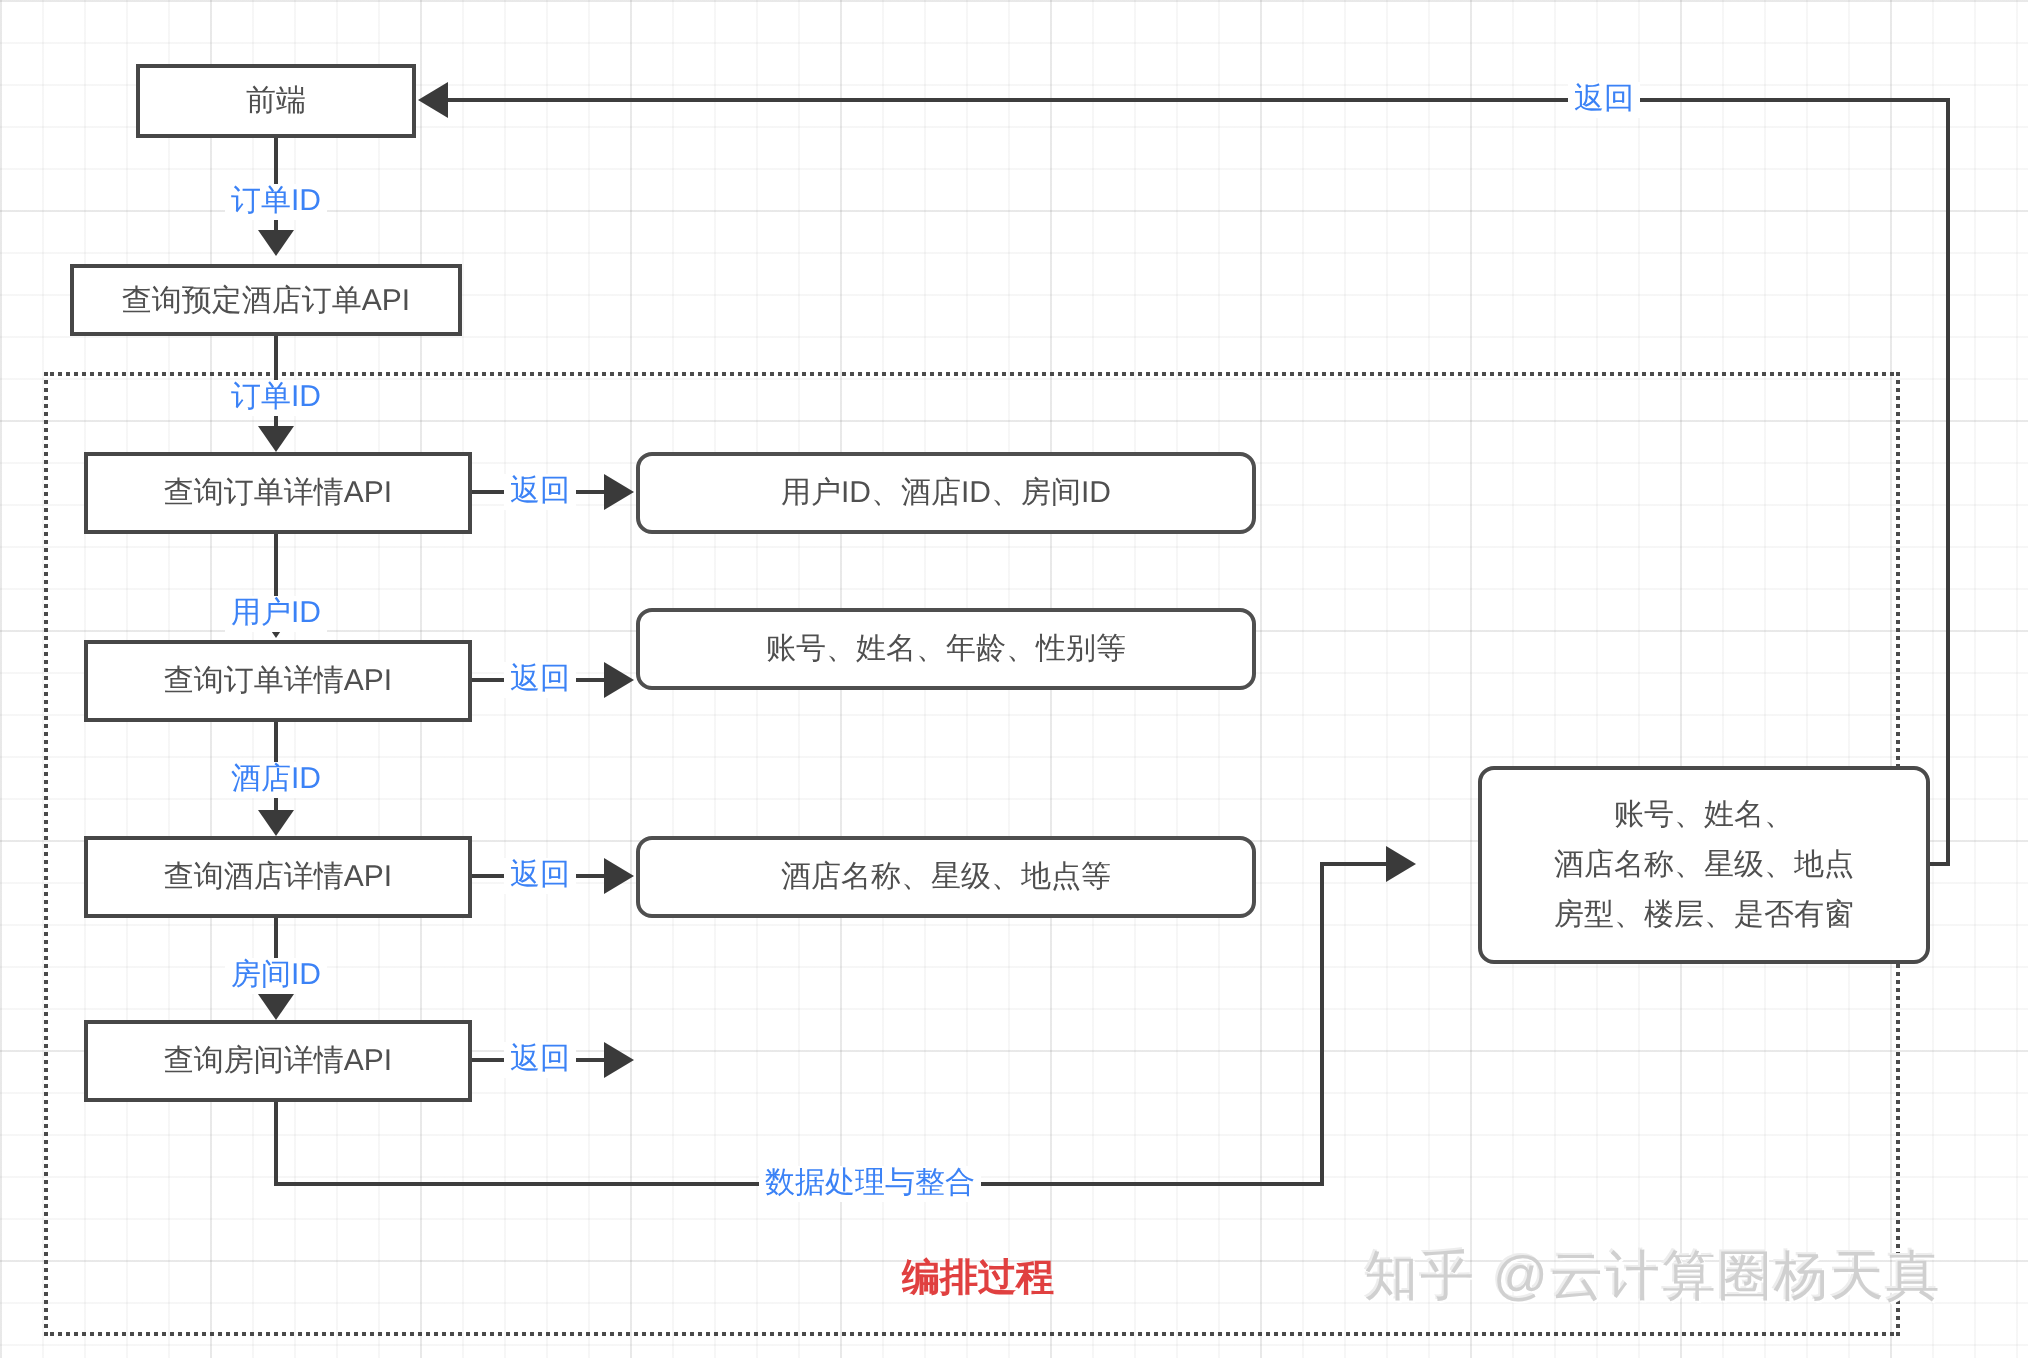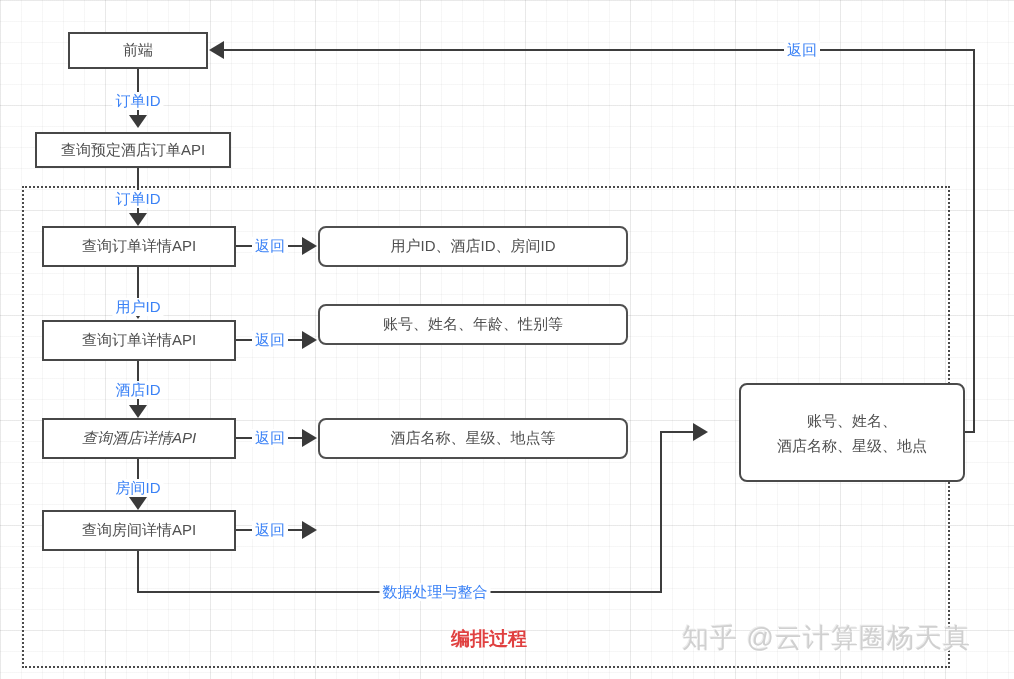--- a/index.html
+++ b/index.html
@@ -122,21 +122,21 @@
   <div class="lbl" style="left:270px;top:340px;">返回</div>
   <div class="arrow right" style="left:302px;top:331px;"></div>
   <div class="box rounded" style="left:318px;top:304px;width:310px;height:41px;text-align:center;">
     <span>账号、姓名、年龄、性别等</span>
   </div>
 
   <div class="vline" style="left:137px;top:361px;height:45px;"></div>
   <div class="arrow down" style="left:129px;top:405px;"></div>
   <div class="lbl" style="left:138px;top:390px;">酒店ID</div>
 
-  <div class="box" style="left:42px;top:418px;width:194px;height:41px;font-style:italic;">
+  <div class="box" style="left:42px;top:418px;width:194px;height:41px;">
     <span>查询酒店详情API</span>
   </div>
   <div class="hline" style="left:236px;top:437px;width:68px;"></div>
   <div class="lbl" style="left:270px;top:438px;">返回</div>
   <div class="arrow right" style="left:302px;top:429px;"></div>
   <div class="box rounded" style="left:318px;top:418px;width:310px;height:41px;">
     <span>酒店名称、星级、地点等</span>
   </div>
 
   <div class="vline" style="left:137px;top:459px;height:39px;"></div>
@@ -153,20 +153,21 @@
   <div class="vline" style="left:137px;top:551px;height:42px;"></div>
   <div class="hline" style="left:137px;top:591px;width:525px;"></div>
   <div class="lbl" style="left:435px;top:592px;">数据处理与整合</div>
   <div class="vline" style="left:660px;top:431px;height:162px;"></div>
   <div class="hline" style="left:660px;top:431px;width:36px;"></div>
   <div class="arrow right" style="left:693px;top:423px;"></div>
 
   <div class="agg-box">
     <span>账号、姓名、</span>
     <span>酒店名称、星级、地点</span>
+    <span>房型、楼层、是否有窗</span>
   </div>
 
   <div class="hline" style="left:933px;top:431px;width:42px;"></div>
   <div class="vline" style="left:973px;top:49px;height:384px;"></div>
   <div class="hline" style="left:222px;top:49px;width:753px;"></div>
   <div class="arrow left" style="left:209px;top:41px;"></div>
   <div class="lbl" style="left:802px;top:50px;">返回</div>
 
   <div class="watermark">知乎 @云计算圈杨天真</div>
 

